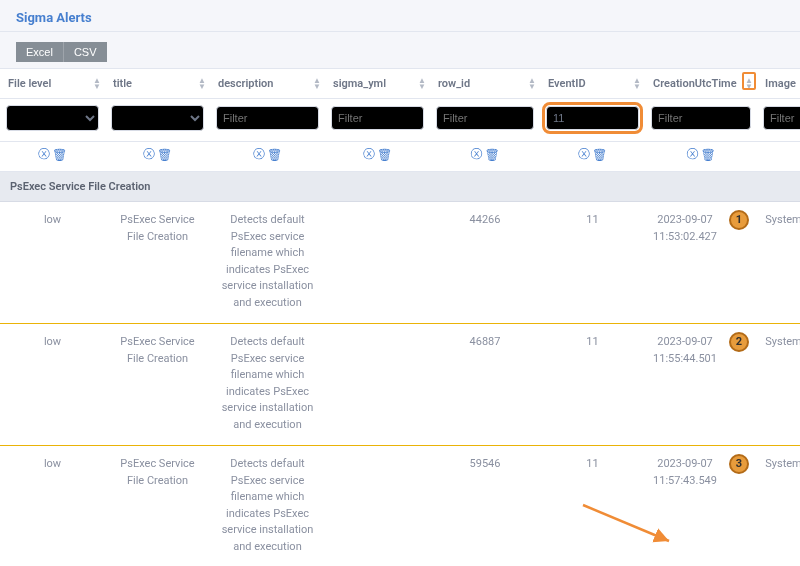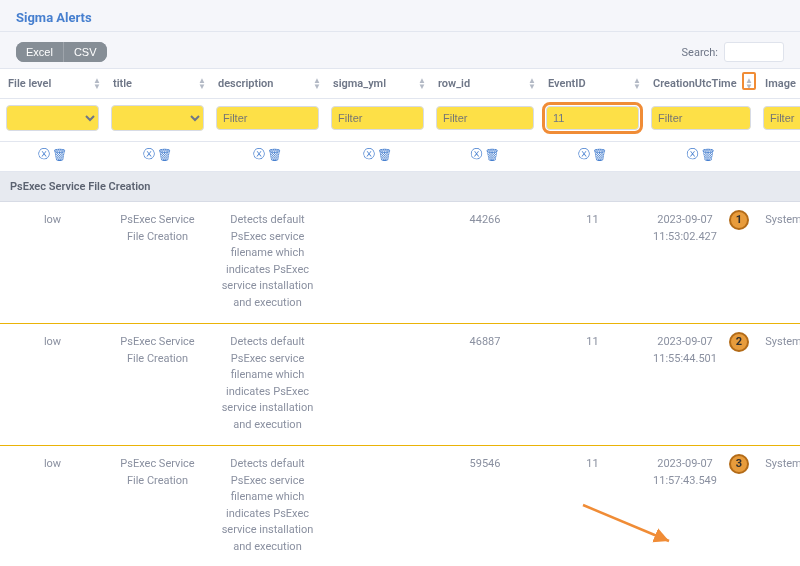--- a/index.html
+++ b/index.html
@@ -19,21 +19,21 @@
     }
     .hr { border-top: 1px solid #e2e6ef; margin-bottom: 10px; }
     .toolbar {
       display: flex;
       align-items: center;
       justify-content: space-between;
       padding: 0 16px 6px;
     }
     .export-group {
       background: #868e96;
-      border-radius: 8px;
+      border-radius: 0;
       display: inline-flex;
       overflow: hidden;
     }
     .export-btn {
       background: #868e96;
       color: #fff;
       border: none;
       padding: 4px 10px;
       font-size: 11px;
       cursor: pointer;
@@ -92,21 +92,21 @@
       padding: 6px 6px 10px;
       border-bottom: 1px solid #e2e6ef;
     }
     .filter-row select, .filter-row input {
       width: 100%;
       border: 1px solid #d7dbe5;
       border-radius: 4px;
       padding: 5px 6px;
       font-size: 11px;
       color: #6e7687;
-      background: #fde047;
+      background: #000000;
     }
     .filter-highlight {
       outline: 3px solid #f08c36;
       outline-offset: 1px;
       border-radius: 4px;
     }
     .icon-row td {
       text-align: center;
       padding: 4px 0 8px;
       border-bottom: 1px solid #e2e6ef;
@@ -172,24 +172,20 @@
 </head>
 <body>
 
 <div class="page-title">Sigma Alerts</div>
 <div class="hr"></div>
 
 <div class="toolbar">
   <div class="export-group">
     <button class="export-btn">Excel</button>
     <button class="export-btn">CSV</button>
-  </div>
-  <div class="search-wrap">
-    <span>Search:</span>
-    <input type="text" style="">
   </div>
 </div>
 
 <div class="table-wrap">
 <table>
   <colgroup>
     <col class="c-level">
         <col class="c-title">
         <col class="c-desc">
         <col class="c-yml">

